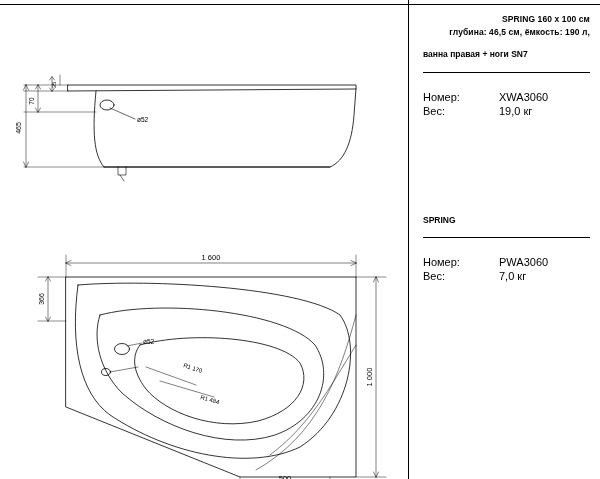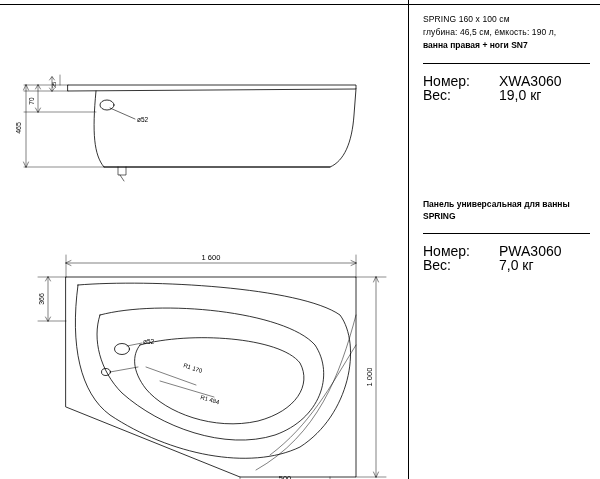--- a/index.html
+++ b/index.html
@@ -42,40 +42,42 @@
   
   #spec {
     position: absolute;
     left: 409px; top: 5px;
     width: 191px; height: 474px;
     box-sizing: border-box;
     padding: 8px 10px 0 14px;
   }
   .spec-title {
     font-size: 8.5px;
-    font-weight: normal;
+    font-weight: bold;
     line-height: 13px;
     letter-spacing: 0.1px;
+    text-align: right;
   }
   .spec-title .sub {
     display: block;
   }
   .spec-sub2 {
     font-size: 8.5px;
     font-weight: bold;
     line-height: 13px;
+    margin-top: 9px;
   }
   .spec-rule {
     height: 1px;
     background: #000;
     margin: 11px 0 0 0;
   }
   .spec-table {
-    margin-top: 10px;
-    font-size: 14px;
+    margin-top: 17px;
+    font-size: 11px;
     line-height: 14px;
   }
   .spec-row {
     display: flex;
   }
   .spec-row .k {
     width: 76px;
     flex: none;
   }
   .spec-row .v {
@@ -220,21 +222,20 @@
         <span class="v">XWA3060</span>
       </div>
       <div class="spec-row">
         <span class="k">Вес:</span>
         <span class="v normal">19,0 кг</span>
       </div>
     </div>
 
     <div class="block2">
       <div class="block2-title">
-        <div>Панель универсальная для ванны</div>
         <div>SPRING</div>
       </div>
 
       <div class="spec-rule"></div>
 
       <div class="spec-table">
         <div class="spec-row">
           <span class="k">Номер:</span>
           <span class="v">PWA3060</span>
         </div>

